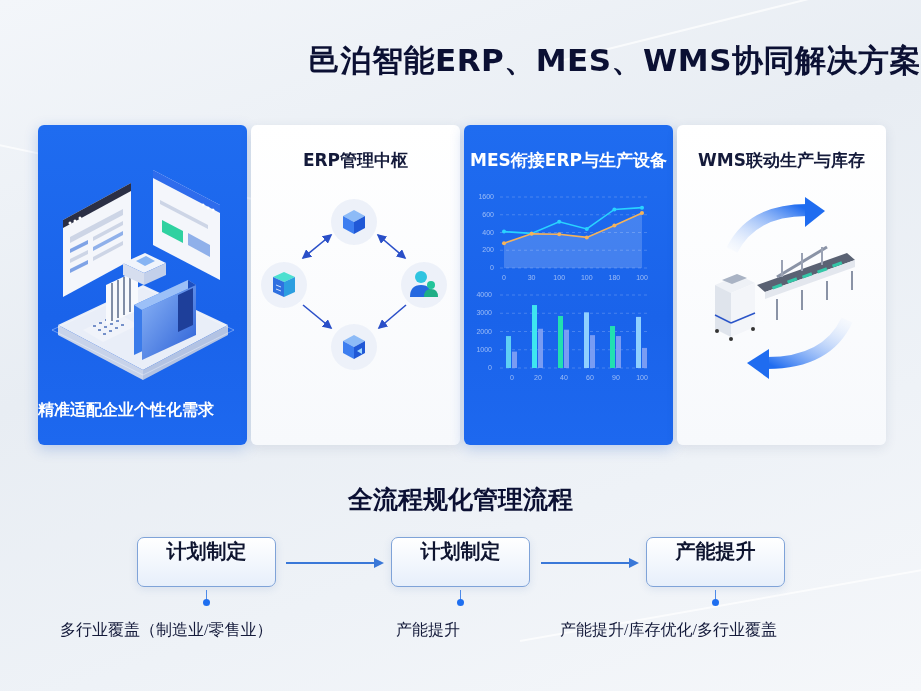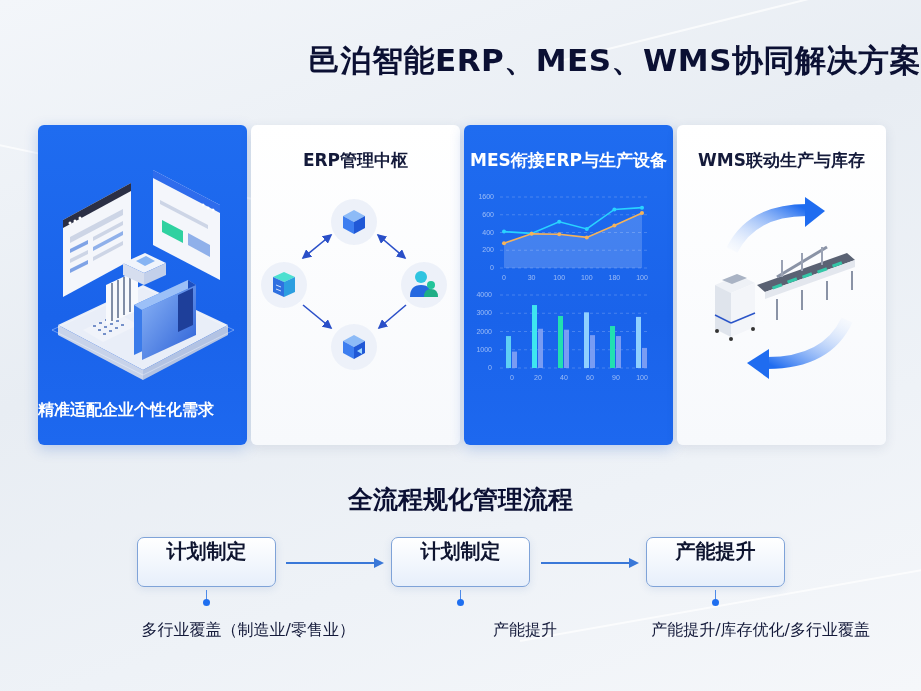--- a/index.html
+++ b/index.html
@@ -49,21 +49,21 @@
     border: 1.5px solid #7fa3d8; border-radius: 7px;
     background: linear-gradient(180deg, #ffffff 0%, #e7effb 100%);
     display: flex; align-items: flex-start; justify-content: center;
     font-size: 20px; font-weight: bold; color: #0f1530;
     box-shadow: 0 2px 8px rgba(60,100,170,0.12);
   }
   .arrow { position: absolute; top: 558px; height: 10px; }
   .stem { position: absolute; top: 590px; width: 1px; height: 10px; background: #4d8ae8; }
   .dot { position: absolute; top: 599px; width: 7px; height: 7px; border-radius: 50%; background: #1f6ff0; }
   .step-caption {
-    position: absolute; top: 620px; text-align: right; font-size: 16px; color: #141a3a; white-space: nowrap;
+    position: absolute; top: 620px; text-align: left; font-size: 16px; color: #141a3a; white-space: nowrap; font-family: Liberation Serif, serif;
   }
   .axis-label { font-family: "Liberation Sans", sans-serif; font-size: 7px; fill: rgba(255,255,255,0.55); }
 </style>
 </head>
 <body>
 
 <div class="bg-line" style="left:-20px; top:140px; width:420px; transform:rotate(12deg);"></div>
 <div class="bg-line" style="left:560px; top:60px; width:420px; transform:rotate(-14deg);"></div>
 <div class="bg-line" style="left:520px; top:640px; width:420px; transform:rotate(-10deg);"></div>
 

